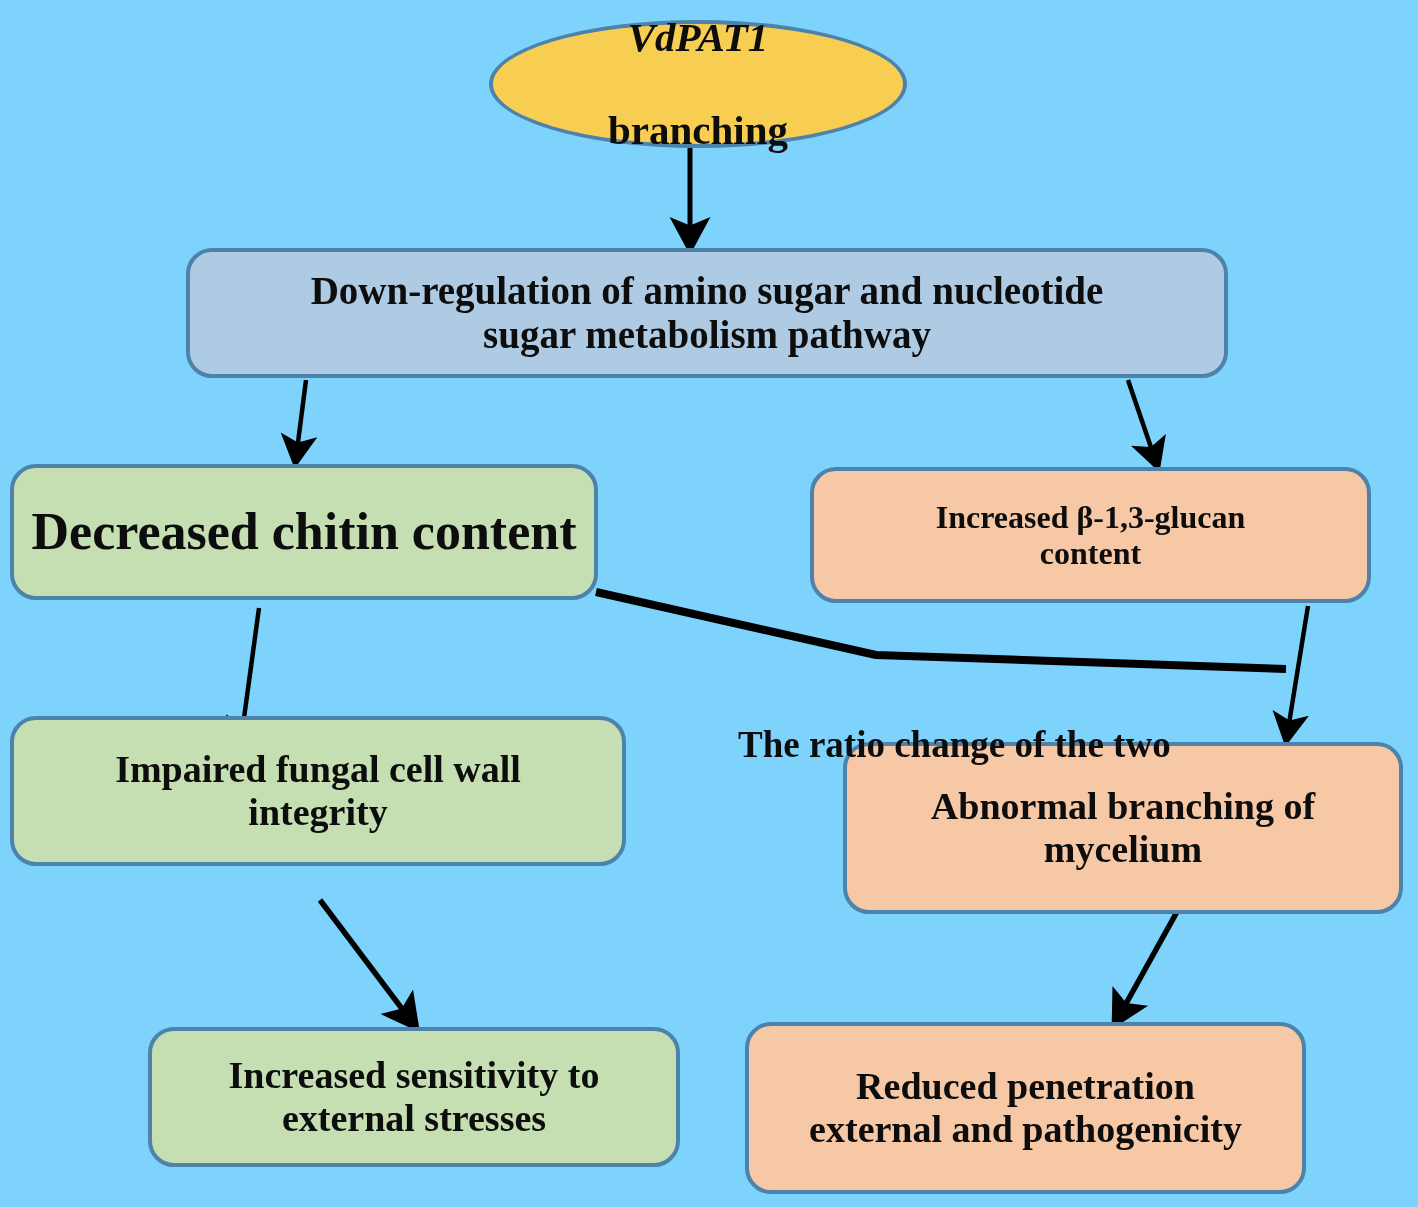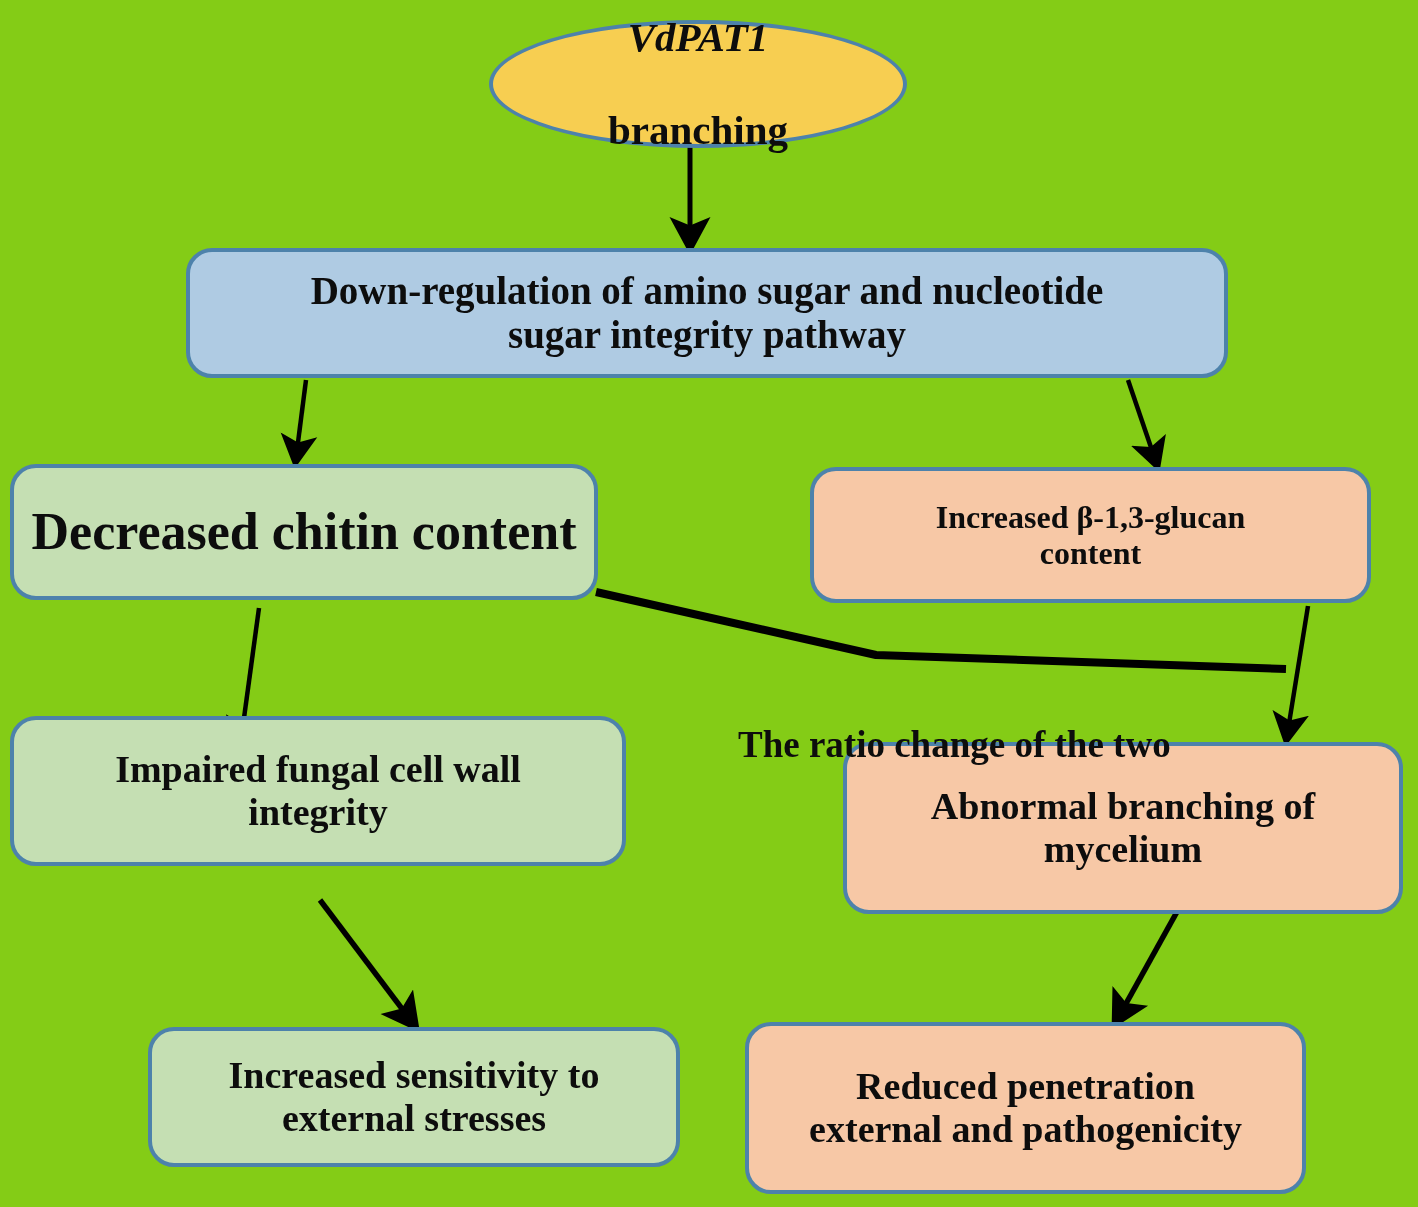--- a/index.html
+++ b/index.html
@@ -4,21 +4,21 @@
 <style>
   html, body {
     margin: 0;
     padding: 0;
     background: #ffffff;
   }
   #canvas {
     position: relative;
     width: 1418px;
     height: 1207px;
-    background: #84cc16;
+    background: #7dd3fc;
     overflow: hidden;
     font-family: "Liberation Serif", "DejaVu Serif", serif;
   }
   svg.connectors {
     position: absolute;
     left: 0;
     top: 0;
     width: 1418px;
     height: 1207px;
     pointer-events: none;
@@ -131,21 +131,21 @@
 
   <div id="node-ellipse" class="node ellipse">
     <span class="node-text">
       <span class="line1">VdPAT1</span>
       <span class="line2">branching</span>
     </span>
   </div>
 
   <div id="node-pathway" class="node rounded blue">
     <span class="node-text">Down-regulation of amino sugar and nucleotide
-sugar integrity pathway</span>
+sugar metabolism pathway</span>
   </div>
 
   <div id="node-chitin" class="node rounded green">
     <span class="node-text">Decreased chitin content</span>
   </div>
 
   <div id="node-glucan" class="node rounded peach">
     <span class="node-text">Increased β-1,3-glucan
 content</span>
   </div>

